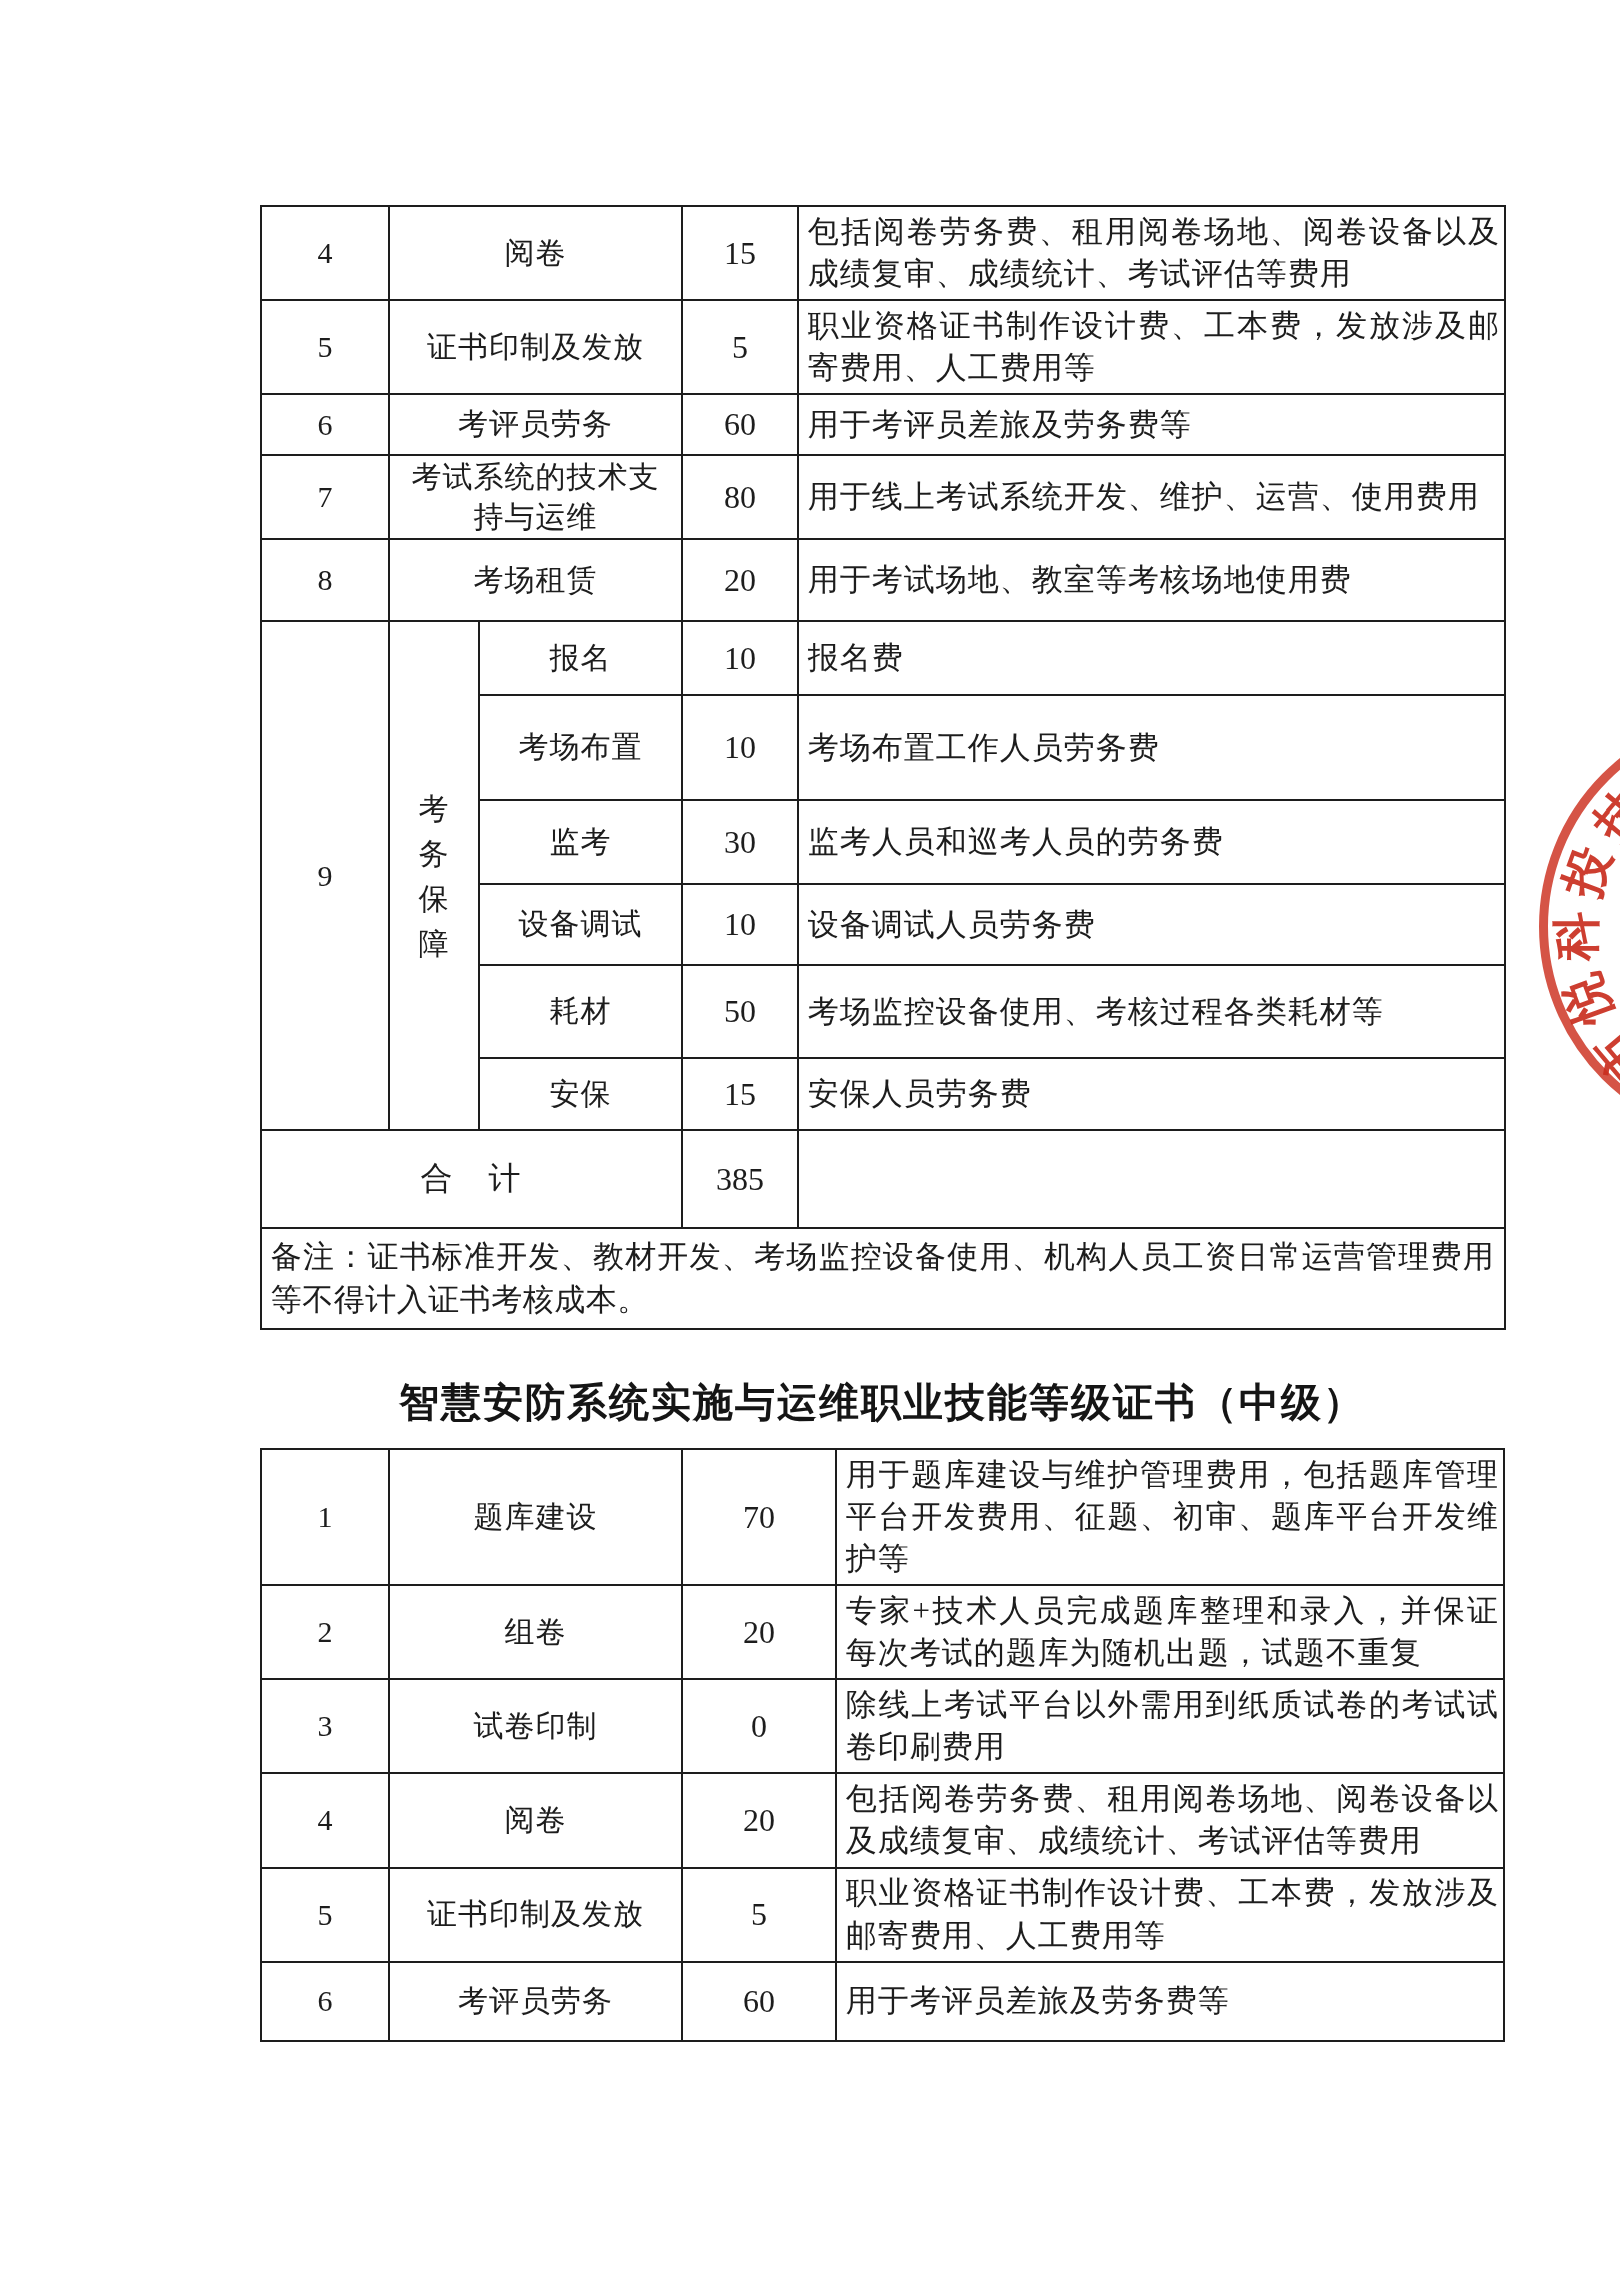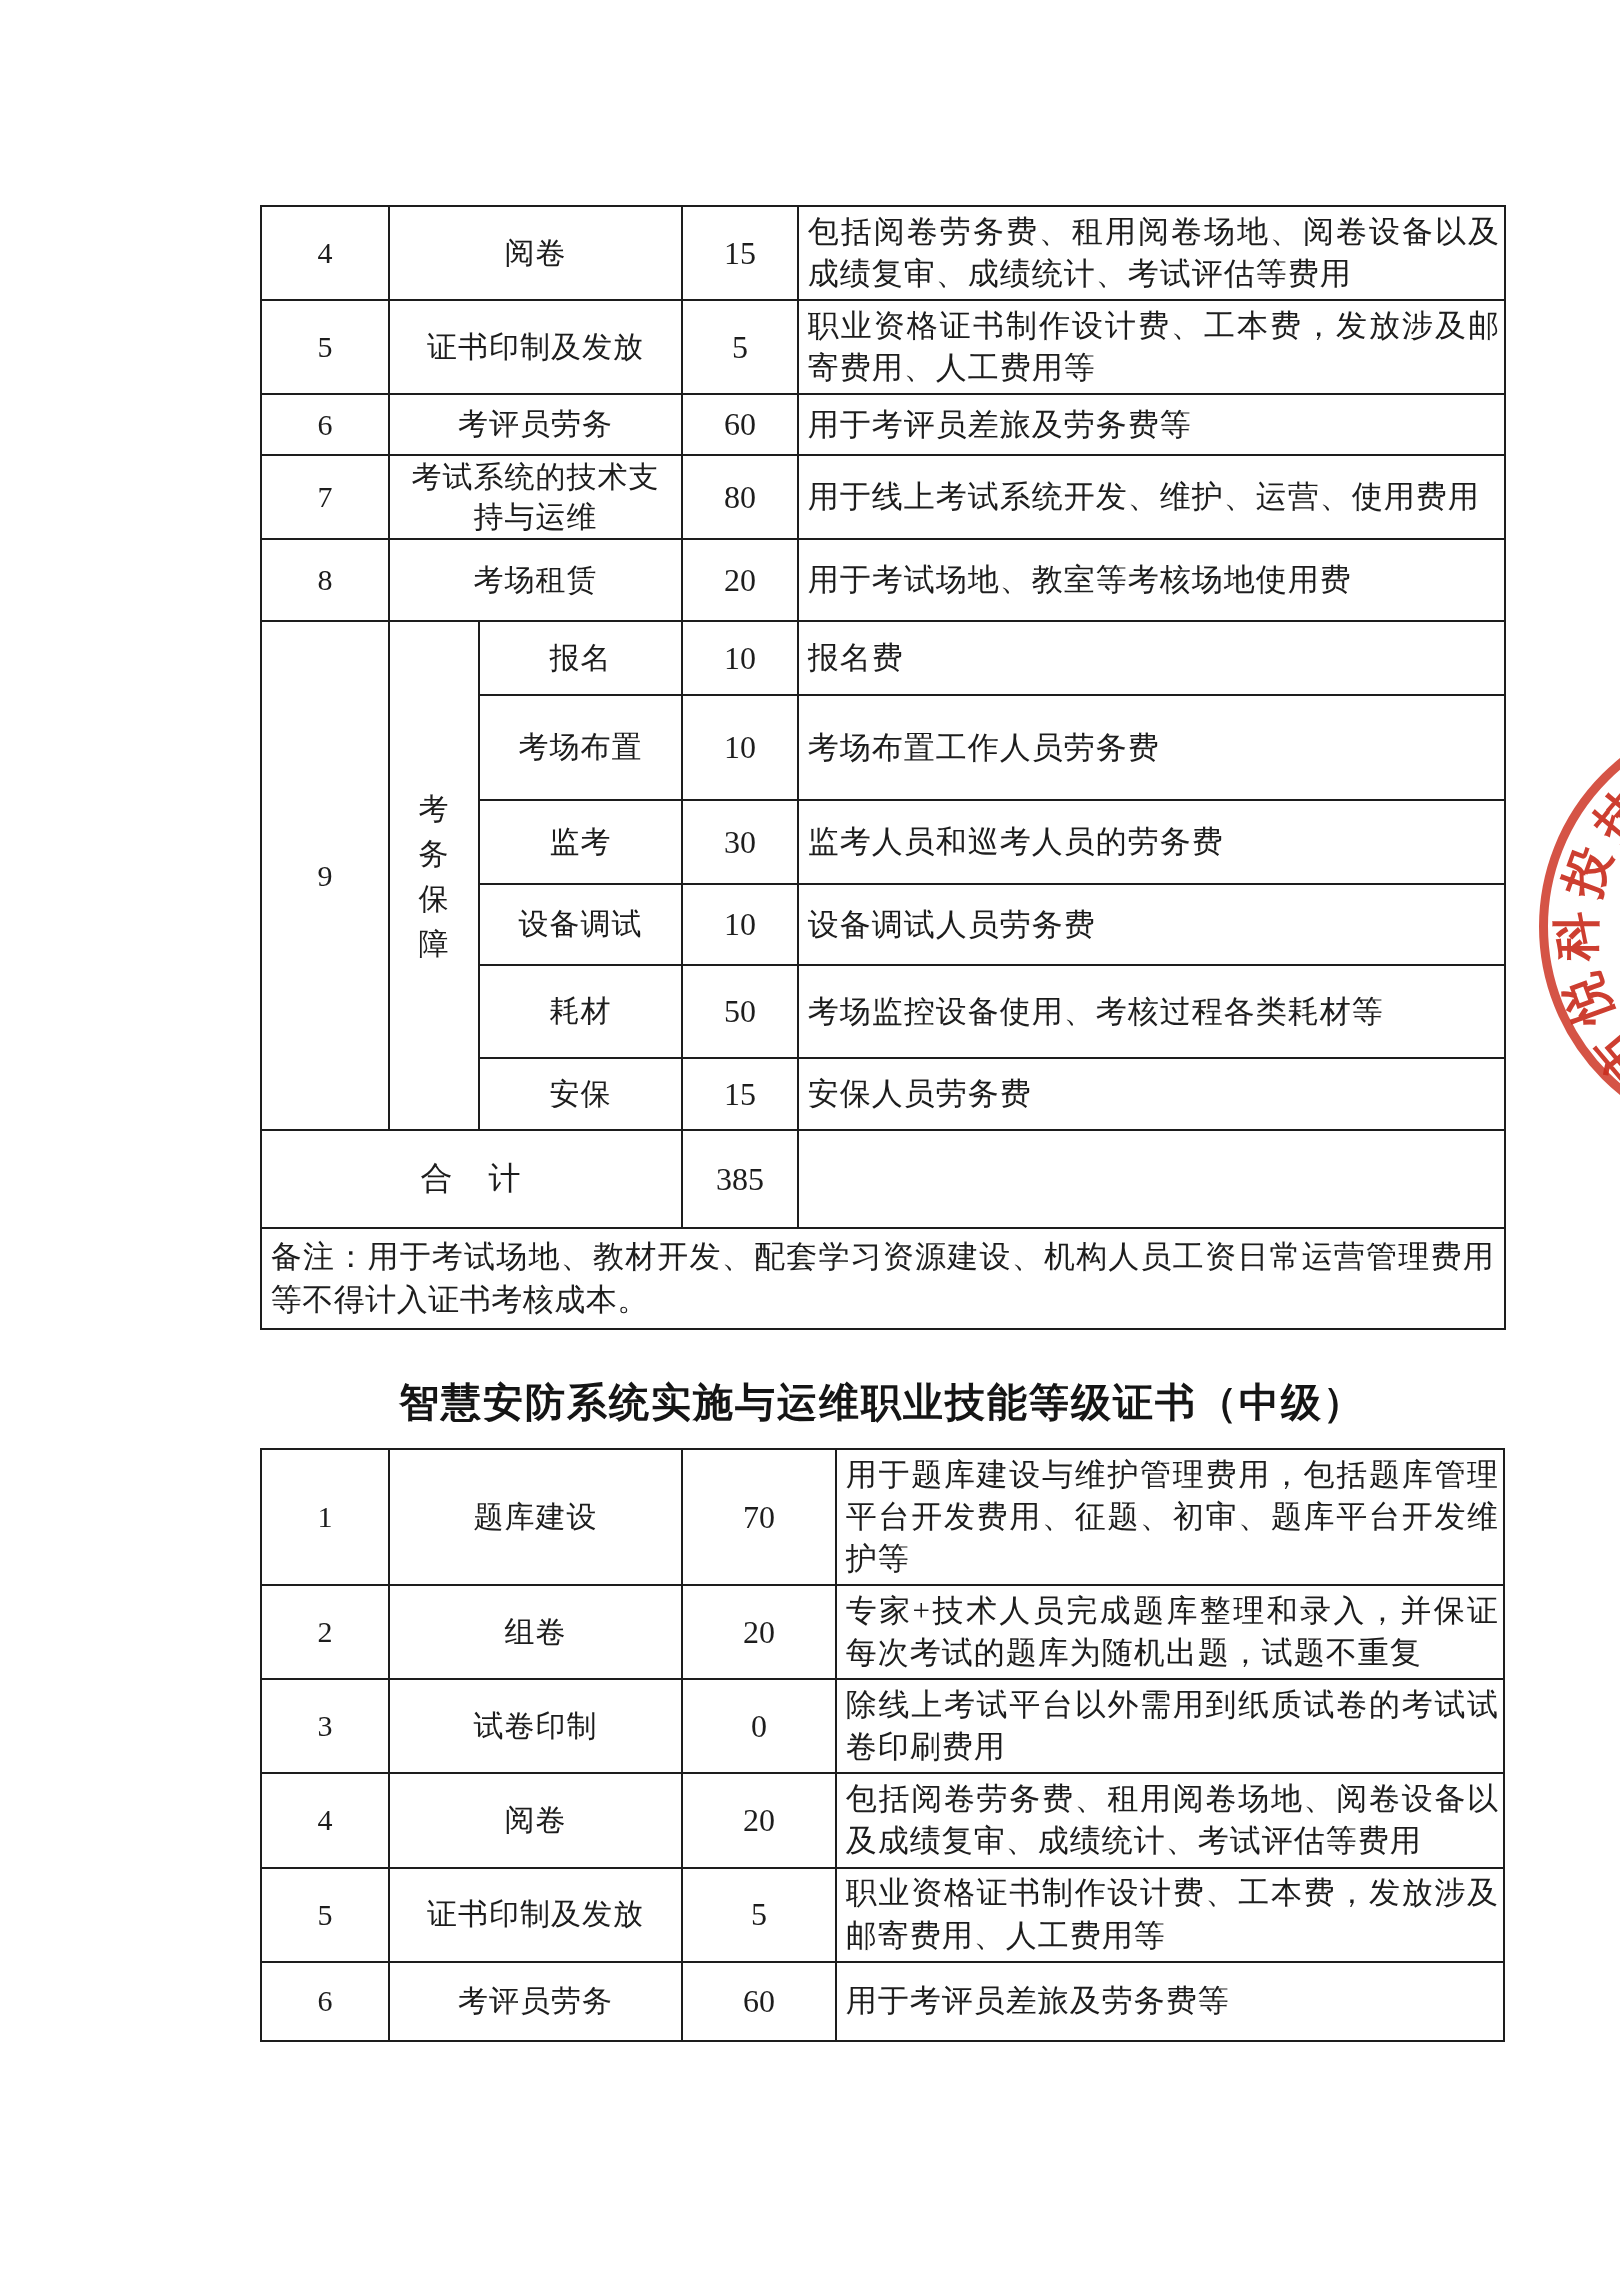--- a/index.html
+++ b/index.html
@@ -126,21 +126,21 @@
     <td class="item">安保</td>
     <td class="num">15</td>
     <td class="remark">安保人员劳务费</td>
   </tr>
   <tr style="height:98px">
     <td colspan="3" class="totalcell">合　计</td>
     <td class="num">385</td>
     <td></td>
   </tr>
   <tr style="height:87px">
-    <td colspan="5" class="notecell">备注：用于考试场地、教材开发、配套学习资源建设、机构人员工资日常运营管理费用等不得计入证书考核成本。</td>
+    <td colspan="5" class="notecell">备注：证书标准开发、教材开发、考场监控设备使用、机构人员工资日常运营管理费用等不得计入证书考核成本。</td>
   </tr>
 </tbody>
   </table>
 
 <div class="sec-title">智慧安防系统实施与运维职业技能等级证书（中级）</div>
 
 <table class="tbl t2">
   <colgroup>
     <col style="width:128px">
       <col style="width:293px">

